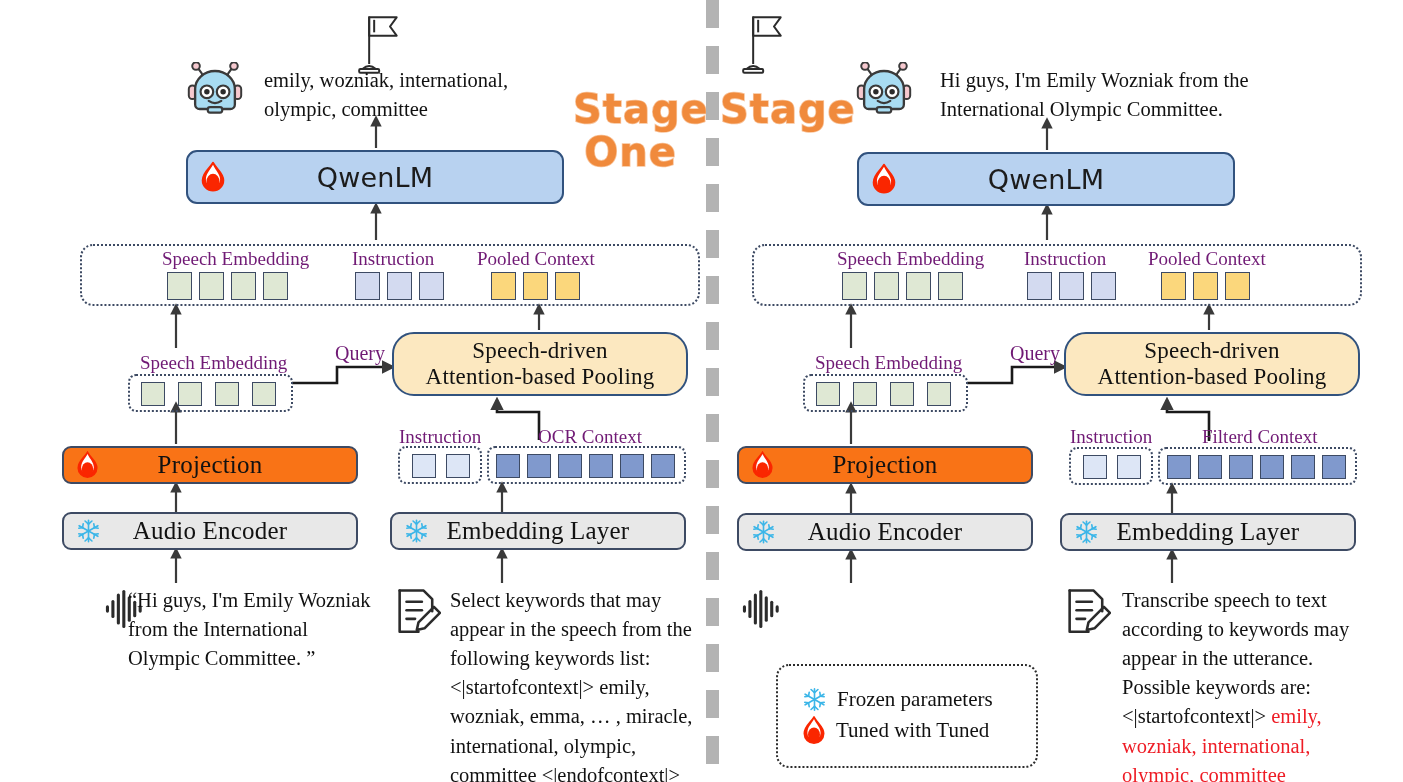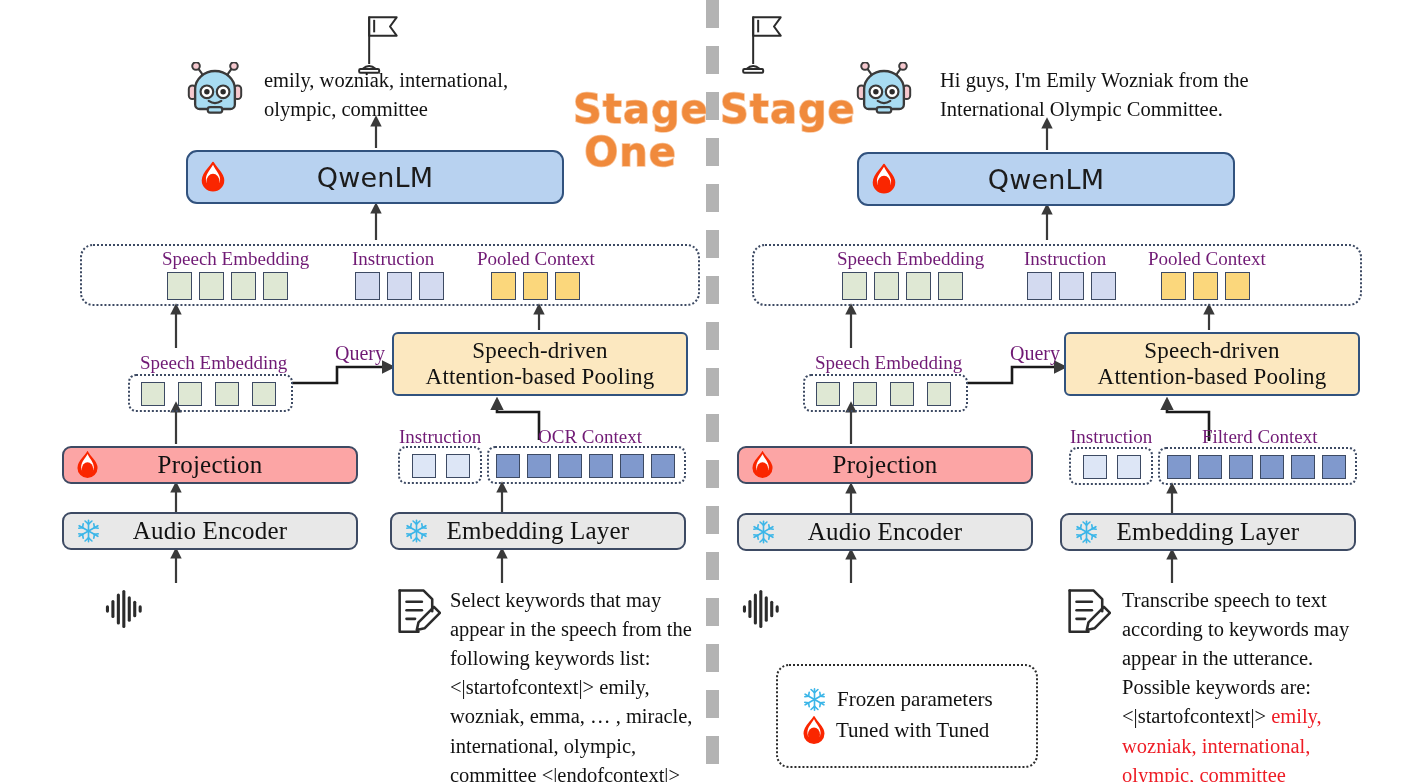--- a/index.html
+++ b/index.html
@@ -30,24 +30,24 @@
     border-radius:9px;
     display:flex; align-items:center; justify-content:center;
     font-size:25px; color:#111;
     letter-spacing:.2px;
   }
   .modbox .ico { position:absolute; left:12px; top:50%; transform:translateY(-50%); display:flex; }
   .qwen {
     background:#b8d2f0; border:2px solid #31527e; border-radius:11px;
     font-family:"DejaVu Sans", sans-serif; font-size:27px; color:#1c1c1c;
   }
-  .projection { background:#fca5a5; }
+  .projection { background:#f97316; }
   .encoder { background:#e8e8e8; }
   .pooling {
-    background:#fce8c0; border:2px solid #31527e; border-radius:6px;
+    background:#fce8c0; border:2px solid #31527e; border-radius:22px;
     flex-direction:column; line-height:1.12; font-size:23px; text-align:center;
   }
 
   
   .dotbox {
     position:absolute;
     border:2.4px dotted #3d4a63;
     border-radius:13px;
   }
   .dotbox.sq { border-radius:8px; }
@@ -294,20 +294,21 @@
   <div class="tok blue" style="left:558px; top:454px; width:24px; height:24px;"></div>
   <div class="tok blue" style="left:589px; top:454px; width:24px; height:24px;"></div>
   <div class="tok blue" style="left:620px; top:454px; width:24px; height:24px;"></div>
   <div class="tok blue" style="left:651px; top:454px; width:24px; height:24px;"></div>
 
   <div style="position:absolute; left:105px; top:588px;" class="iconwrap">
     <svg width="40" height="42">
         <use href="#sym-wave"></use>
       </svg>
   </div>
+  <div class="prose" style="left:128px; top:586px; width:250px;">“Hi guys, I'm Emily Wozniak from the International Olympic Committee. ”</div>
 
   <div style="position:absolute; left:396px; top:588px;" class="iconwrap">
     <svg width="45" height="48">
         <use href="#sym-doc"></use>
       </svg>
   </div>
   <div class="prose" style="left:450px; top:586px; width:252px;">Select keywords that may appear in the speech from the following keywords list: &lt;|startofcontext|&gt; emily, wozniak, emma, … , miracle, international, olympic, committee &lt;|endofcontext|&gt;</div>
 </section>
 
 <div id="divider"></div>

